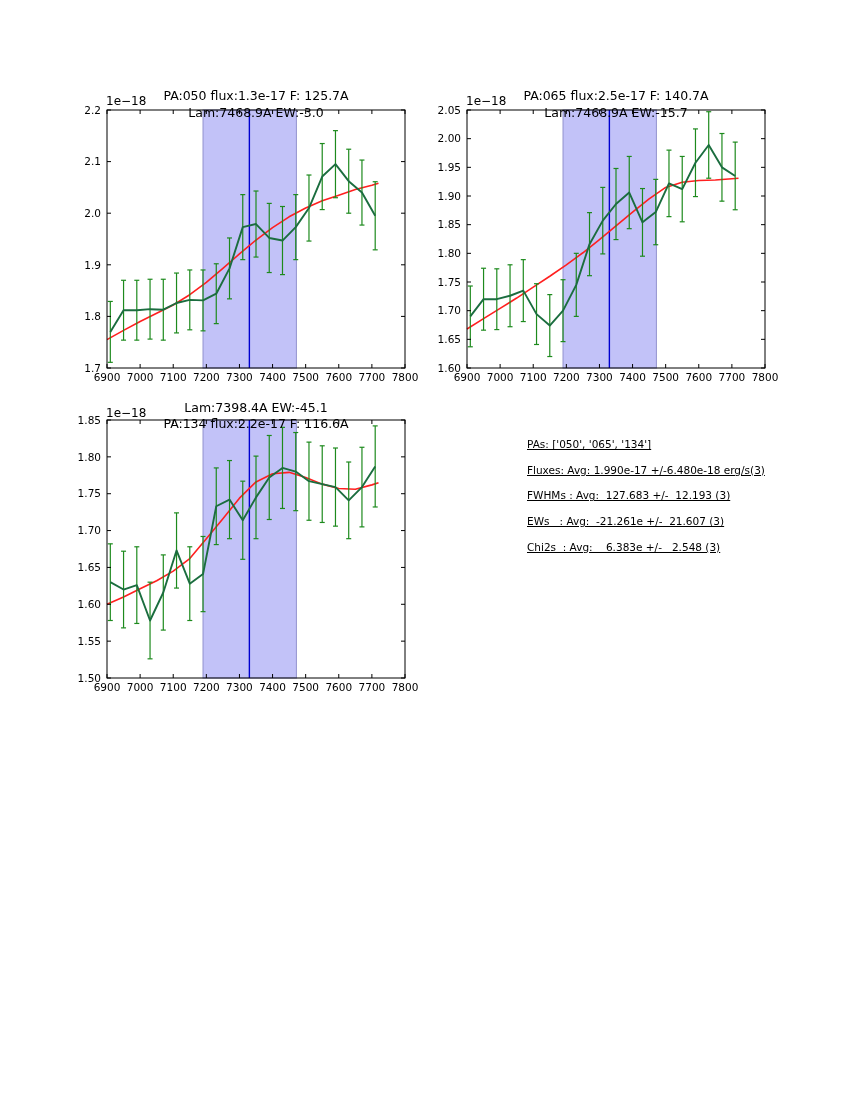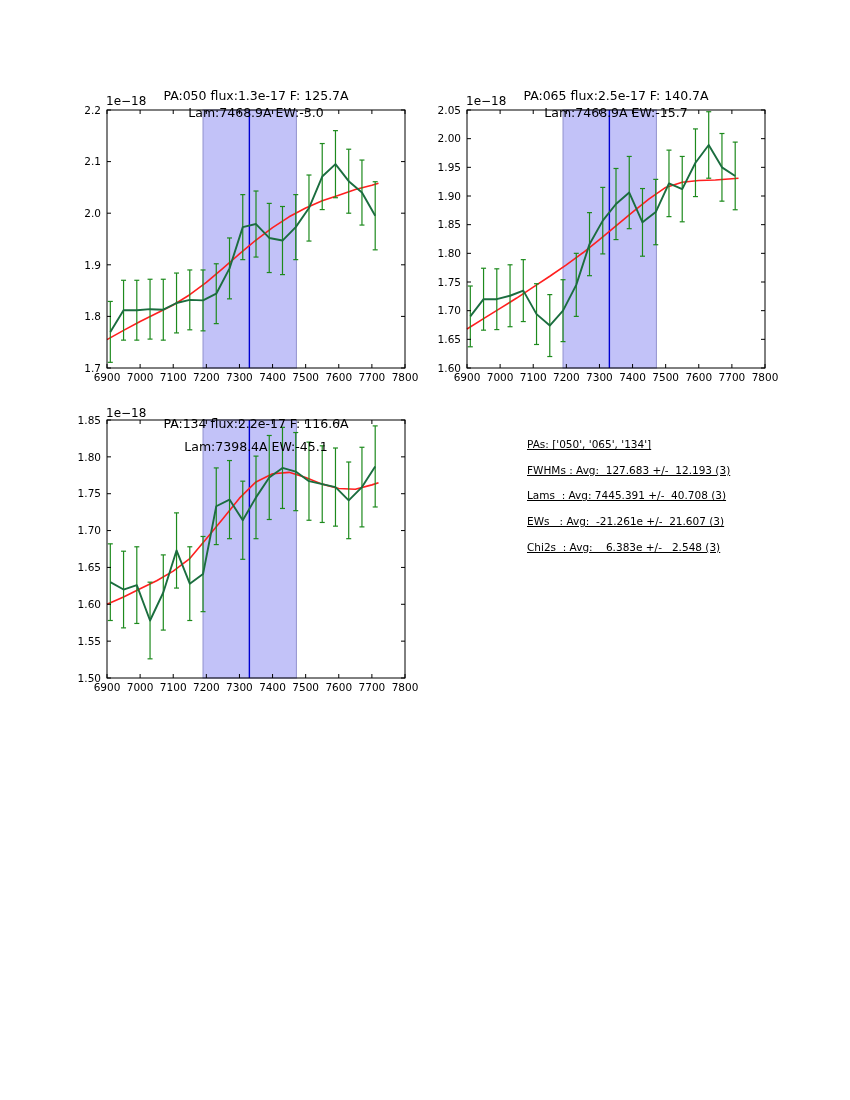--- a/index.html
+++ b/index.html
@@ -387,23 +387,23 @@
 
   <div class="chart-title" style="left:96px;top:72px">PA:050 flux:1.3e-17 F: 125.7A</div>
   <div class="chart-title" style="left:96px;top:89px">Lam:7468.9A EW:-3.0</div>
   <div class="offset-label" style="left:106px;top:94px">1e−18</div>
 
   <div class="chart-title" style="left:456px;top:72px">PA:065 flux:2.5e-17 F: 140.7A</div>
   <div class="chart-title" style="left:456px;top:89px">Lam:7468.9A EW:-15.7</div>
   <div class="offset-label" style="left:466px;top:94px">1e−18</div>
 
   <div class="chart-title" style="left:96px;top:400px">PA:134 flux:2.2e-17 F: 116.6A</div>
-  <div class="chart-title" style="left:96px;top:423px">Lam:7398.4A EW:-45.1</div>
+  <div class="chart-title" style="left:96px;top:384px">Lam:7398.4A EW:-45.1</div>
   <div class="offset-label" style="left:106px;top:406px">1e−18</div>
 
   <div class="stats">
     <div class="line">PAs: ['050', '065', '134']</div>
+    <div class="line">Fluxes: Avg: 1.990e-17 +/-6.480e-18 erg/s(3)</div>
     <div class="line">FWHMs : Avg:  127.683 +/-  12.193 (3)</div>
-    <div class="line">Lams  : Avg: 7445.391 +/-  40.708 (3)</div>
     <div class="line">EWs   : Avg:  -21.261e +/-  21.607 (3)</div>
     <div class="line">Chi2s  : Avg:    6.383e +/-   2.548 (3)</div>
   </div>
 </div>
 
 </body></html>

